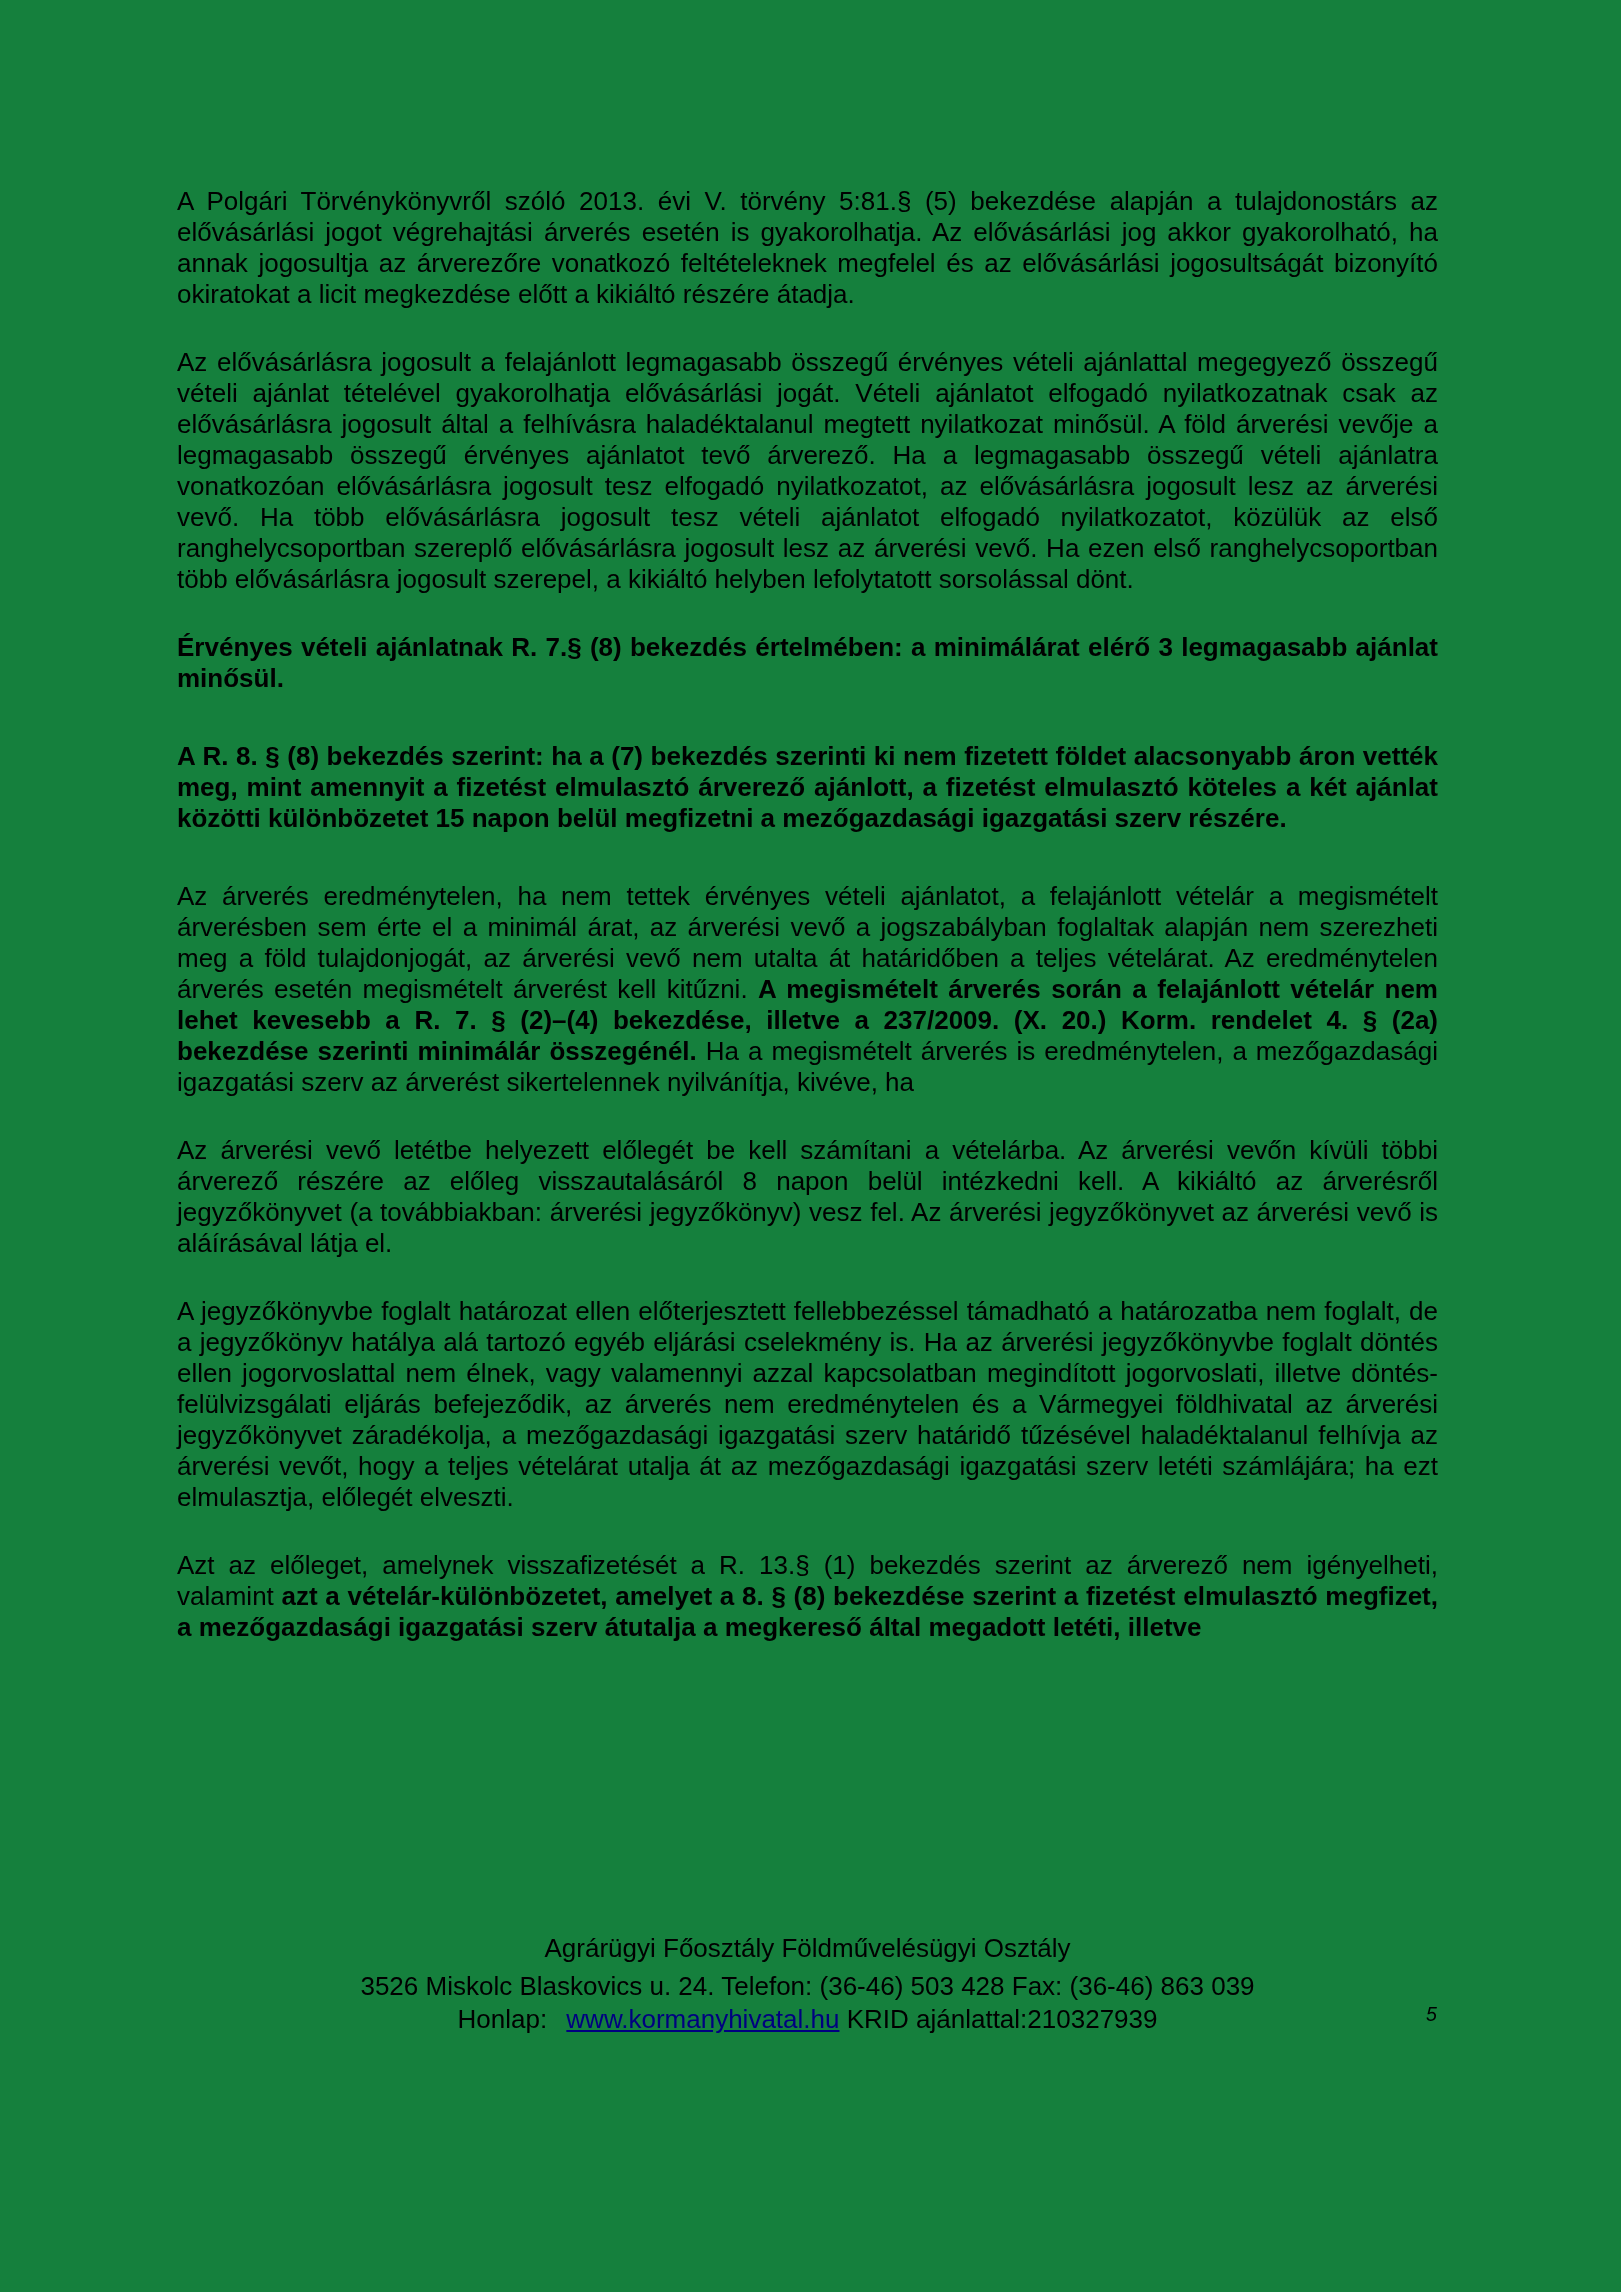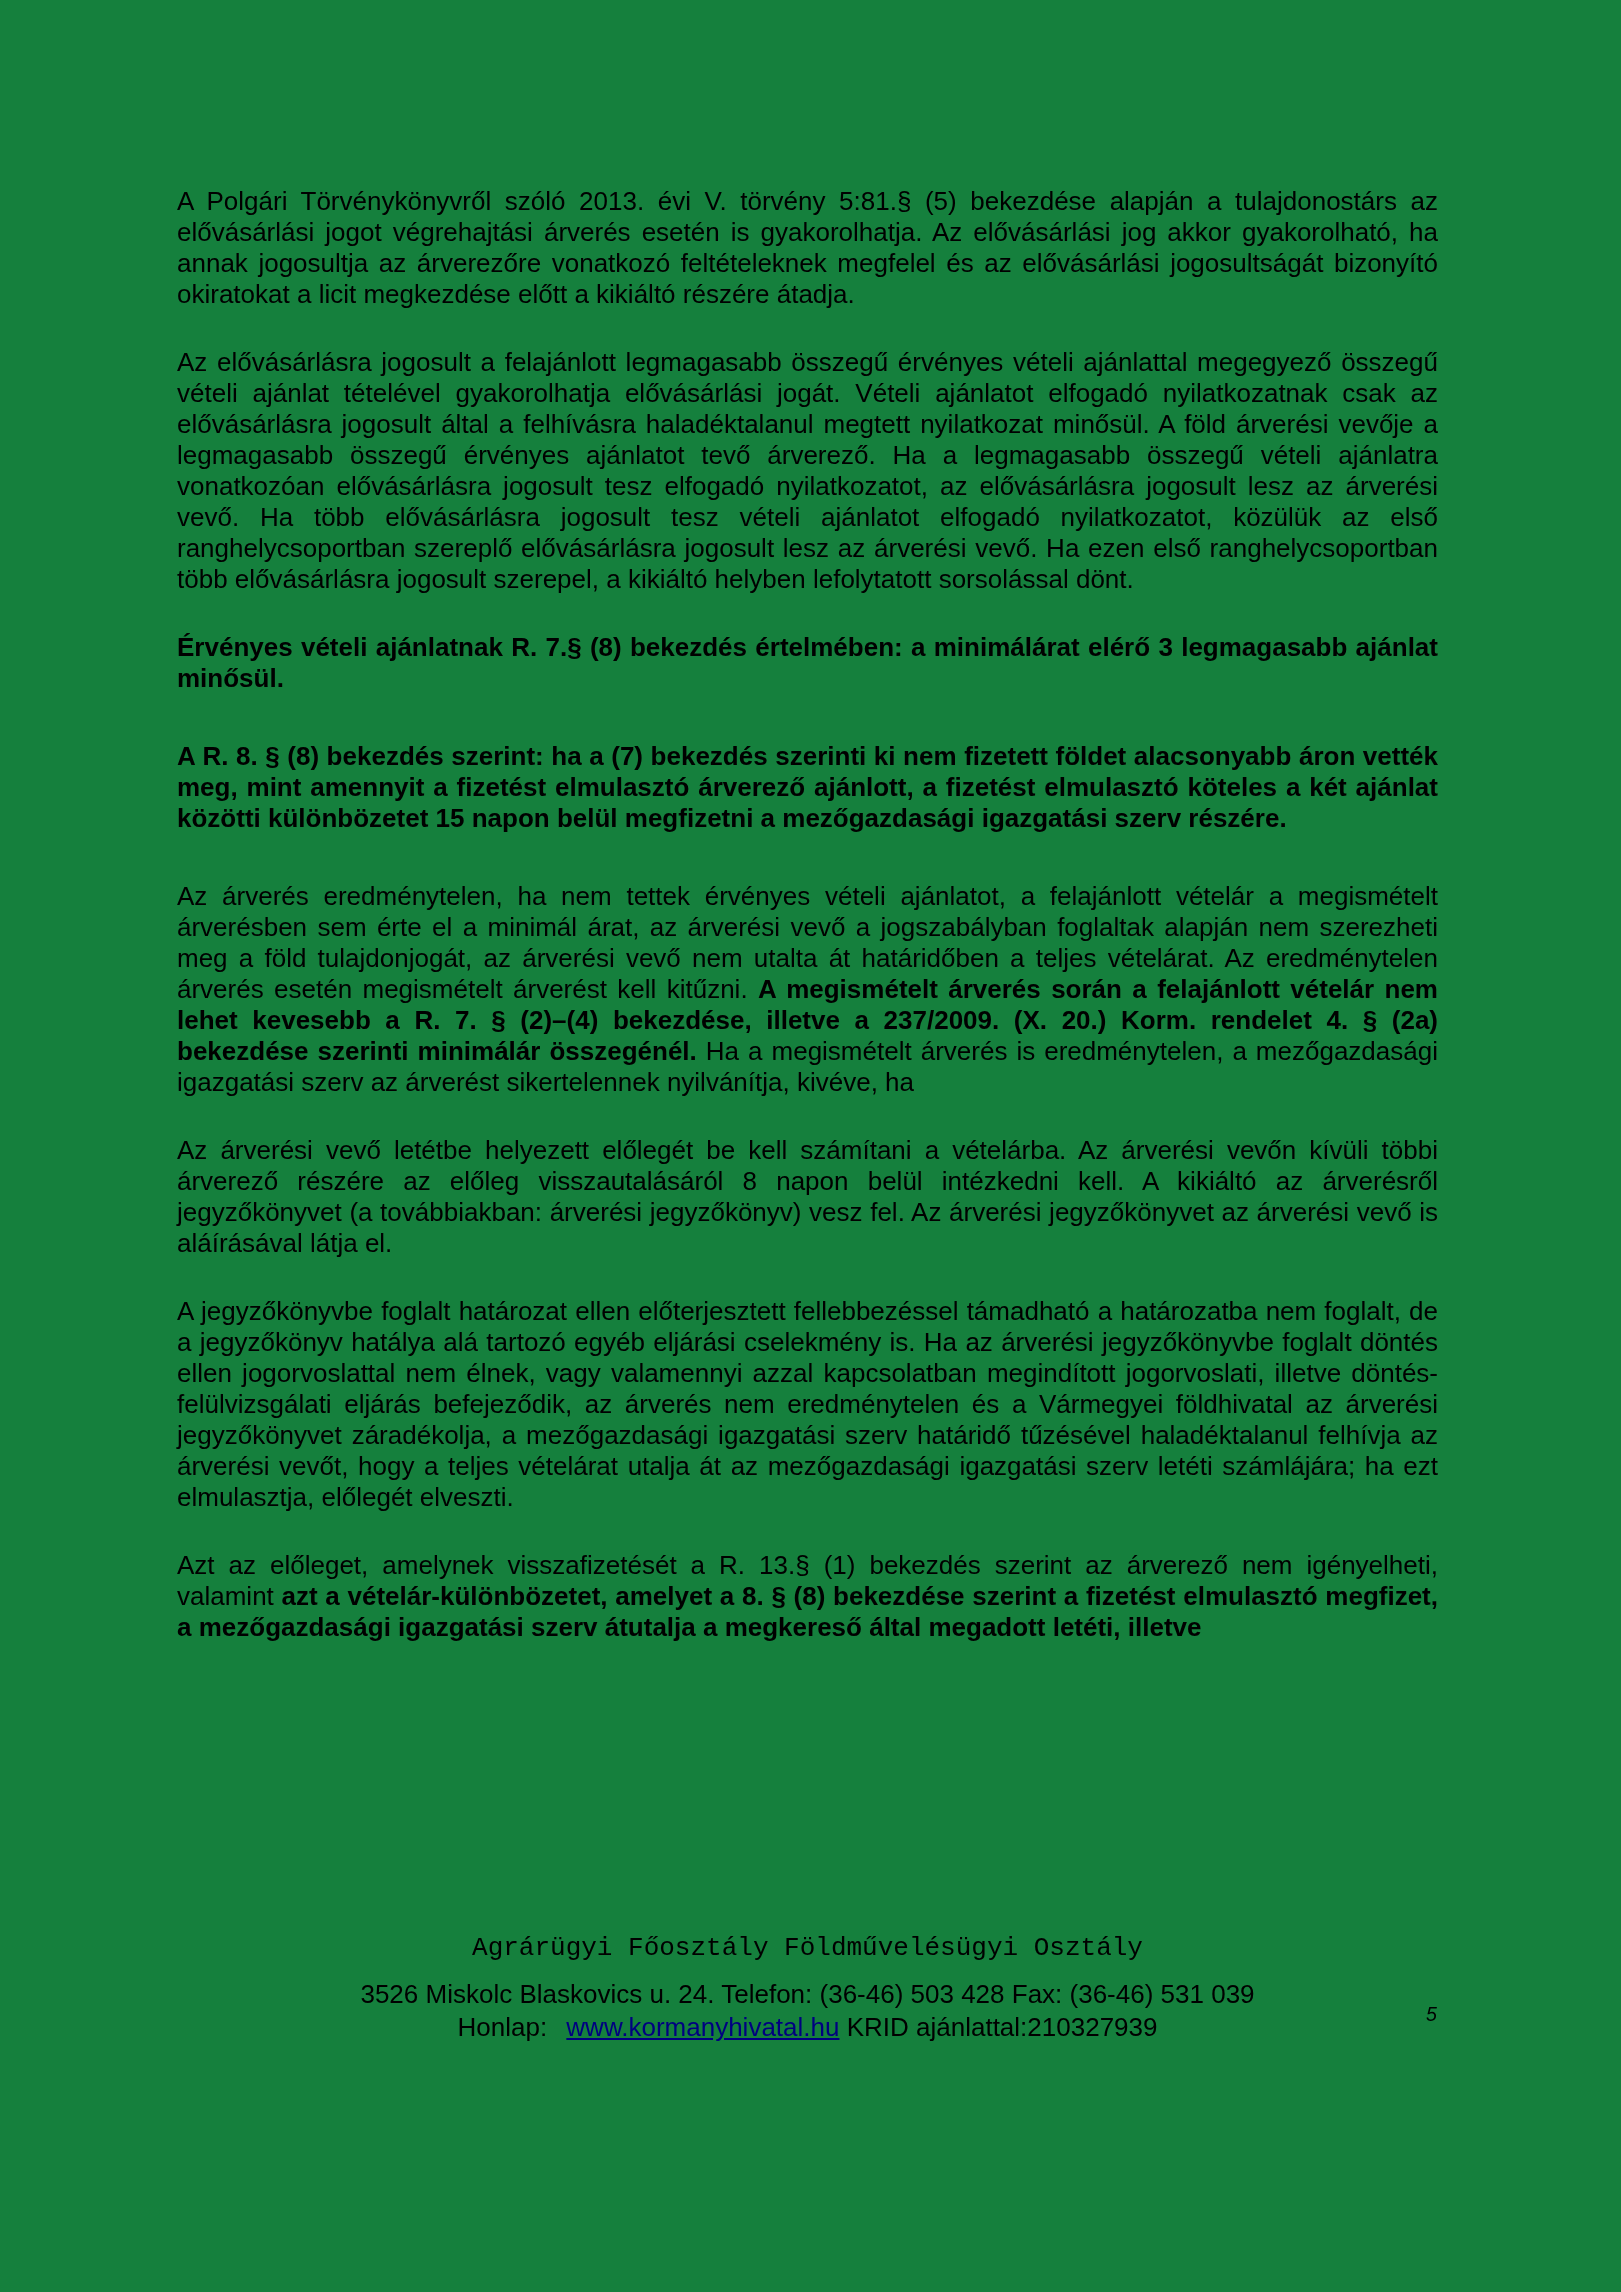--- a/index.html
+++ b/index.html
@@ -34,21 +34,21 @@
   .footer {
     position: absolute;
     left: 177px;
     top: 1933px;
     width: 1261px;
     text-align: center;
     font-size: 26px;
     line-height: 31px;
     color: #000000;
   }
-  .footer-dept { margin-bottom: 15px; font-family: Liberation Mono, monospace; }
+  .footer-dept { margin-bottom: 7px; }
   .footer-contact { margin-bottom: 2px; }
   .footer a.site-link {
     text-decoration: underline;
     cursor: pointer;
   }
   .page-num {
     position: absolute;
     left: 1426px;
     top: 2003px;
     font-size: 19.6px;
@@ -68,21 +68,21 @@
       <p class="gap-lg"><span class="b">Érvényes vételi ajánlatnak R. 7.§ (8) bekezdés értelmében: a minimálárat elérő 3 legmagasabb ajánlat minősül.</span></p>
       <p class="gap-lg"><span class="b">A R. 8. § (8) bekezdés szerint: ha a (7) bekezdés szerinti ki nem fizetett földet alacsonyabb áron vették meg, mint amennyit a fizetést elmulasztó árverező ajánlott, a fizetést elmulasztó köteles a két ajánlat közötti különbözetet 15 napon belül megfizetni a mezőgazdasági igazgatási szerv részére.</span></p>
       <p><span>Az árverés eredménytelen, ha nem tettek érvényes vételi ajánlatot, a felajánlott vételár a megismételt árverésben sem érte el a minimál árat, az árverési vevő a jogszabályban foglaltak alapján nem szerezheti meg a föld tulajdonjogát, az árverési vevő nem utalta át határidőben a teljes vételárat. Az eredménytelen árverés esetén megismételt árverést kell kitűzni. </span><span class="b">A megismételt árverés során a felajánlott vételár nem lehet kevesebb a R. 7. § (2)–(4) bekezdése, illetve a 237/2009. (X. 20.) Korm. rendelet 4. § (2a) bekezdése szerinti minimálár összegénél.</span><span> Ha a megismételt árverés is eredménytelen, a mezőgazdasági igazgatási szerv az árverést sikertelennek nyilvánítja, kivéve, ha</span></p>
       <p><span>Az árverési vevő letétbe helyezett előlegét be kell számítani a vételárba. Az árverési vevőn kívüli többi árverező részére az előleg visszautalásáról 8 napon belül intézkedni kell. A kikiáltó az árverésről jegyzőkönyvet (a továbbiakban: árverési jegyzőkönyv) vesz fel. Az árverési jegyzőkönyvet az árverési vevő is aláírásával látja el.</span></p>
       <p><span>A jegyzőkönyvbe foglalt határozat ellen előterjesztett fellebbezéssel támadható a határozatba nem foglalt, de a jegyzőkönyv hatálya alá tartozó egyéb eljárási cselekmény is. Ha az árverési jegyzőkönyvbe foglalt döntés ellen jogorvoslattal nem élnek, vagy valamennyi azzal kapcsolatban megindított jogorvoslati, illetve döntés-felülvizsgálati eljárás befejeződik, az árverés nem eredménytelen és a Vármegyei földhivatal az árverési jegyzőkönyvet záradékolja, a mezőgazdasági igazgatási szerv határidő tűzésével haladéktalanul felhívja az árverési vevőt, hogy a teljes vételárat utalja át az mezőgazdasági igazgatási szerv letéti számlájára; ha ezt elmulasztja, előlegét elveszti.</span></p>
       <p><span>Azt az előleget, amelynek visszafizetését a R. 13.§ (1) bekezdés szerint az árverező nem igényelheti, valamint </span><span class="b">azt a vételár-különbözetet, amelyet a 8. § (8) bekezdése szerint a fizetést elmulasztó megfizet, a mezőgazdasági igazgatási szerv átutalja a megkereső által megadott letéti, illetve</span></p>
     </div>
 
   <div class="footer">
     <div class="footer-dept">Agrárügyi Főosztály Földművelésügyi Osztály</div>
-    <div class="footer-contact">3526 Miskolc Blaskovics u. 24. Telefon: (36-46) 503 428 Fax: (36-46) 531 039</div>
+    <div class="footer-contact">3526 Miskolc Blaskovics u. 24. Telefon: (36-46) 503 428 Fax: (36-46) 863 039</div>
     <div class="footer-homepage">
       <span>Honlap: </span><a class="site-link" style="color: rgb(0, 0, 128); margin-left: 12px;">www.kormanyhivatal.hu</a><span> KRID ajánlattal:210327939</span>
     </div>
   </div>
 
   <div class="page-num">5</div>
 
 </div>
 
 

